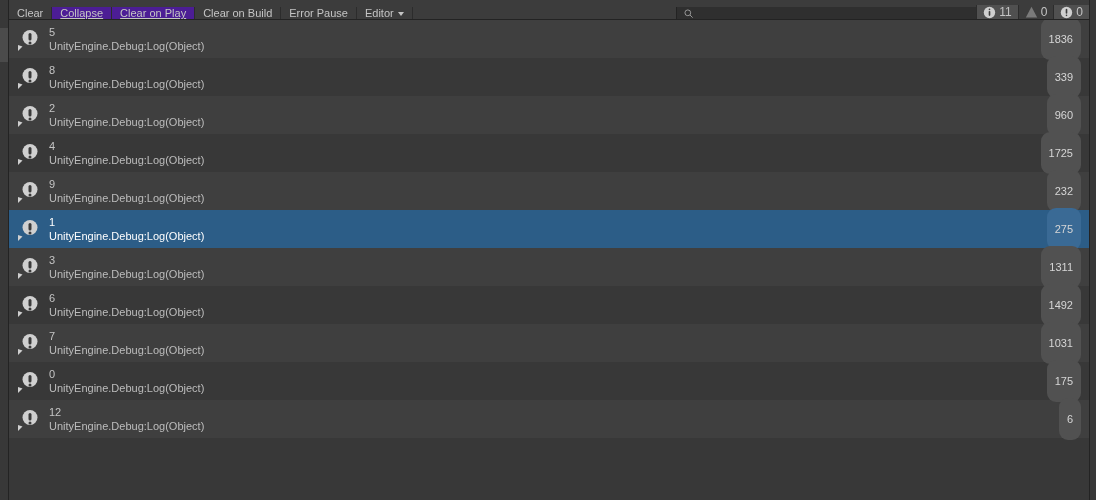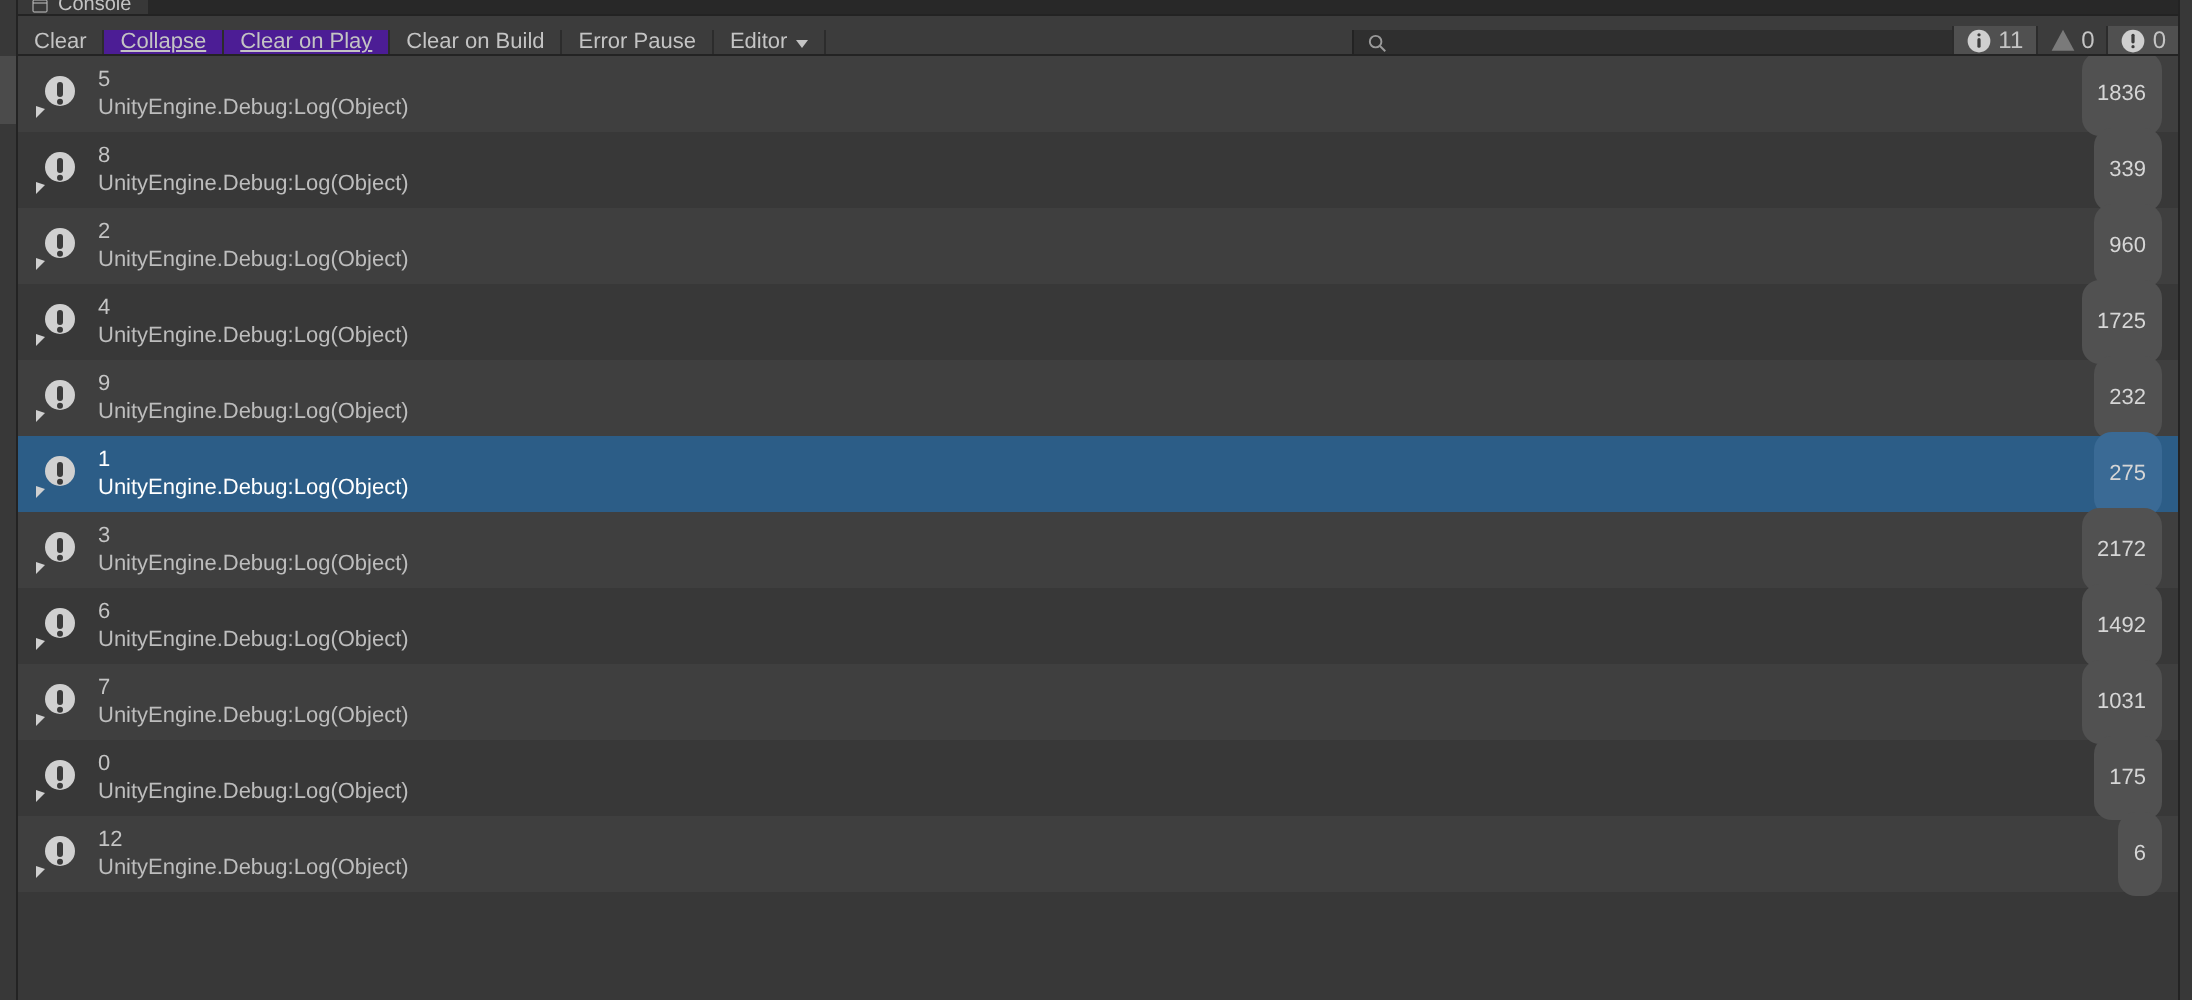--- a/index.html
+++ b/index.html
@@ -175,29 +175,20 @@
   .row.sel .row-count { background: #3a6a95; }
 </style>
 </head>
 <body>
 
 <div class="workspace">
   <div class="left-gutter"></div>
 
   <div class="main">
 
-    <div class="tab-strip">
-      <div class="tab">
-        <svg viewBox="0 0 16 16">
-          <rect x="1" y="2" width="14" height="12" rx="1" fill="none" stroke="#c4c4c4" stroke-width="1"></rect>
-          <line x1="1" y1="5" x2="15" y2="5" stroke="#c4c4c4" stroke-width="1"></line>
-        </svg>
-        <span>Console</span>
-      </div>
-    </div>
 
     <div class="toolbar">
       <div class="tbtn">
         <span>Clear</span>
       </div>
       <div class="tbtn toggled">
         <span>Collapse</span>
       </div>
       <div class="tbtn toggled">
         <span>Clear on Play</span>
@@ -357,21 +348,21 @@
     <rect x="8" y="4" width="4" height="10" rx="2" fill="#3a3a3a"></rect>
     <rect x="8" y="15.2" width="4" height="4" rx="2" fill="#3a3a3a"></rect>
   </g>
   <path d="M6 26 L0 32 L0 24 Z" fill="#d0d0d0"></path>
 </svg>
           </div>
           <div class="row-text">
             <div class="title">3</div>
             <div class="sub">UnityEngine.Debug:Log(Object)</div>
           </div>
-          <div class="row-count">2172</div>
+          <div class="row-count">1311</div>
         </div>
         <div class="row b">
           <div class="row-icon">
 <svg viewBox="0 0 32 32">
   <g transform="translate(6,4)">
     <circle cx="10" cy="10" r="10" fill="#d0d0d0"></circle>
     <rect x="8" y="4" width="4" height="10" rx="2" fill="#3a3a3a"></rect>
     <rect x="8" y="15.2" width="4" height="4" rx="2" fill="#3a3a3a"></rect>
   </g>
   <path d="M6 26 L0 32 L0 24 Z" fill="#d0d0d0"></path>

